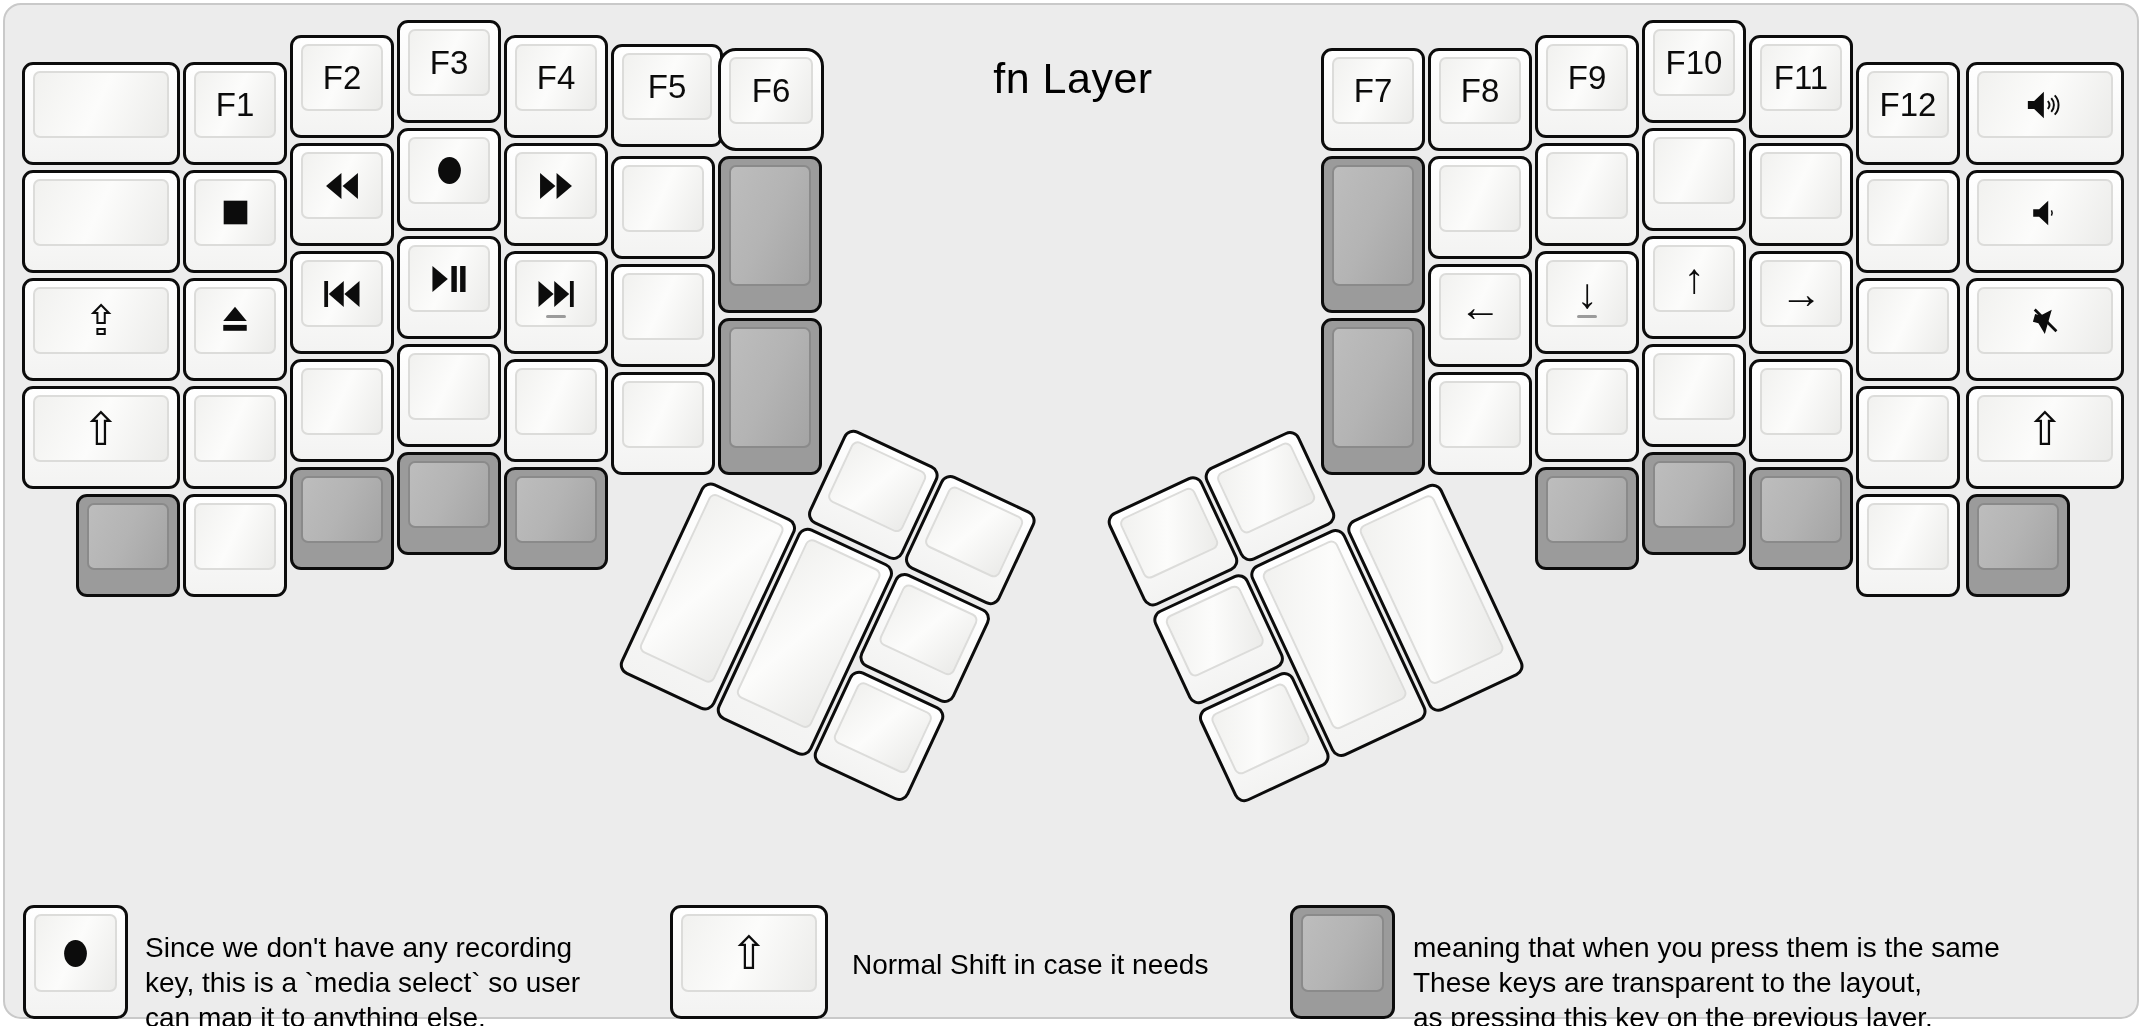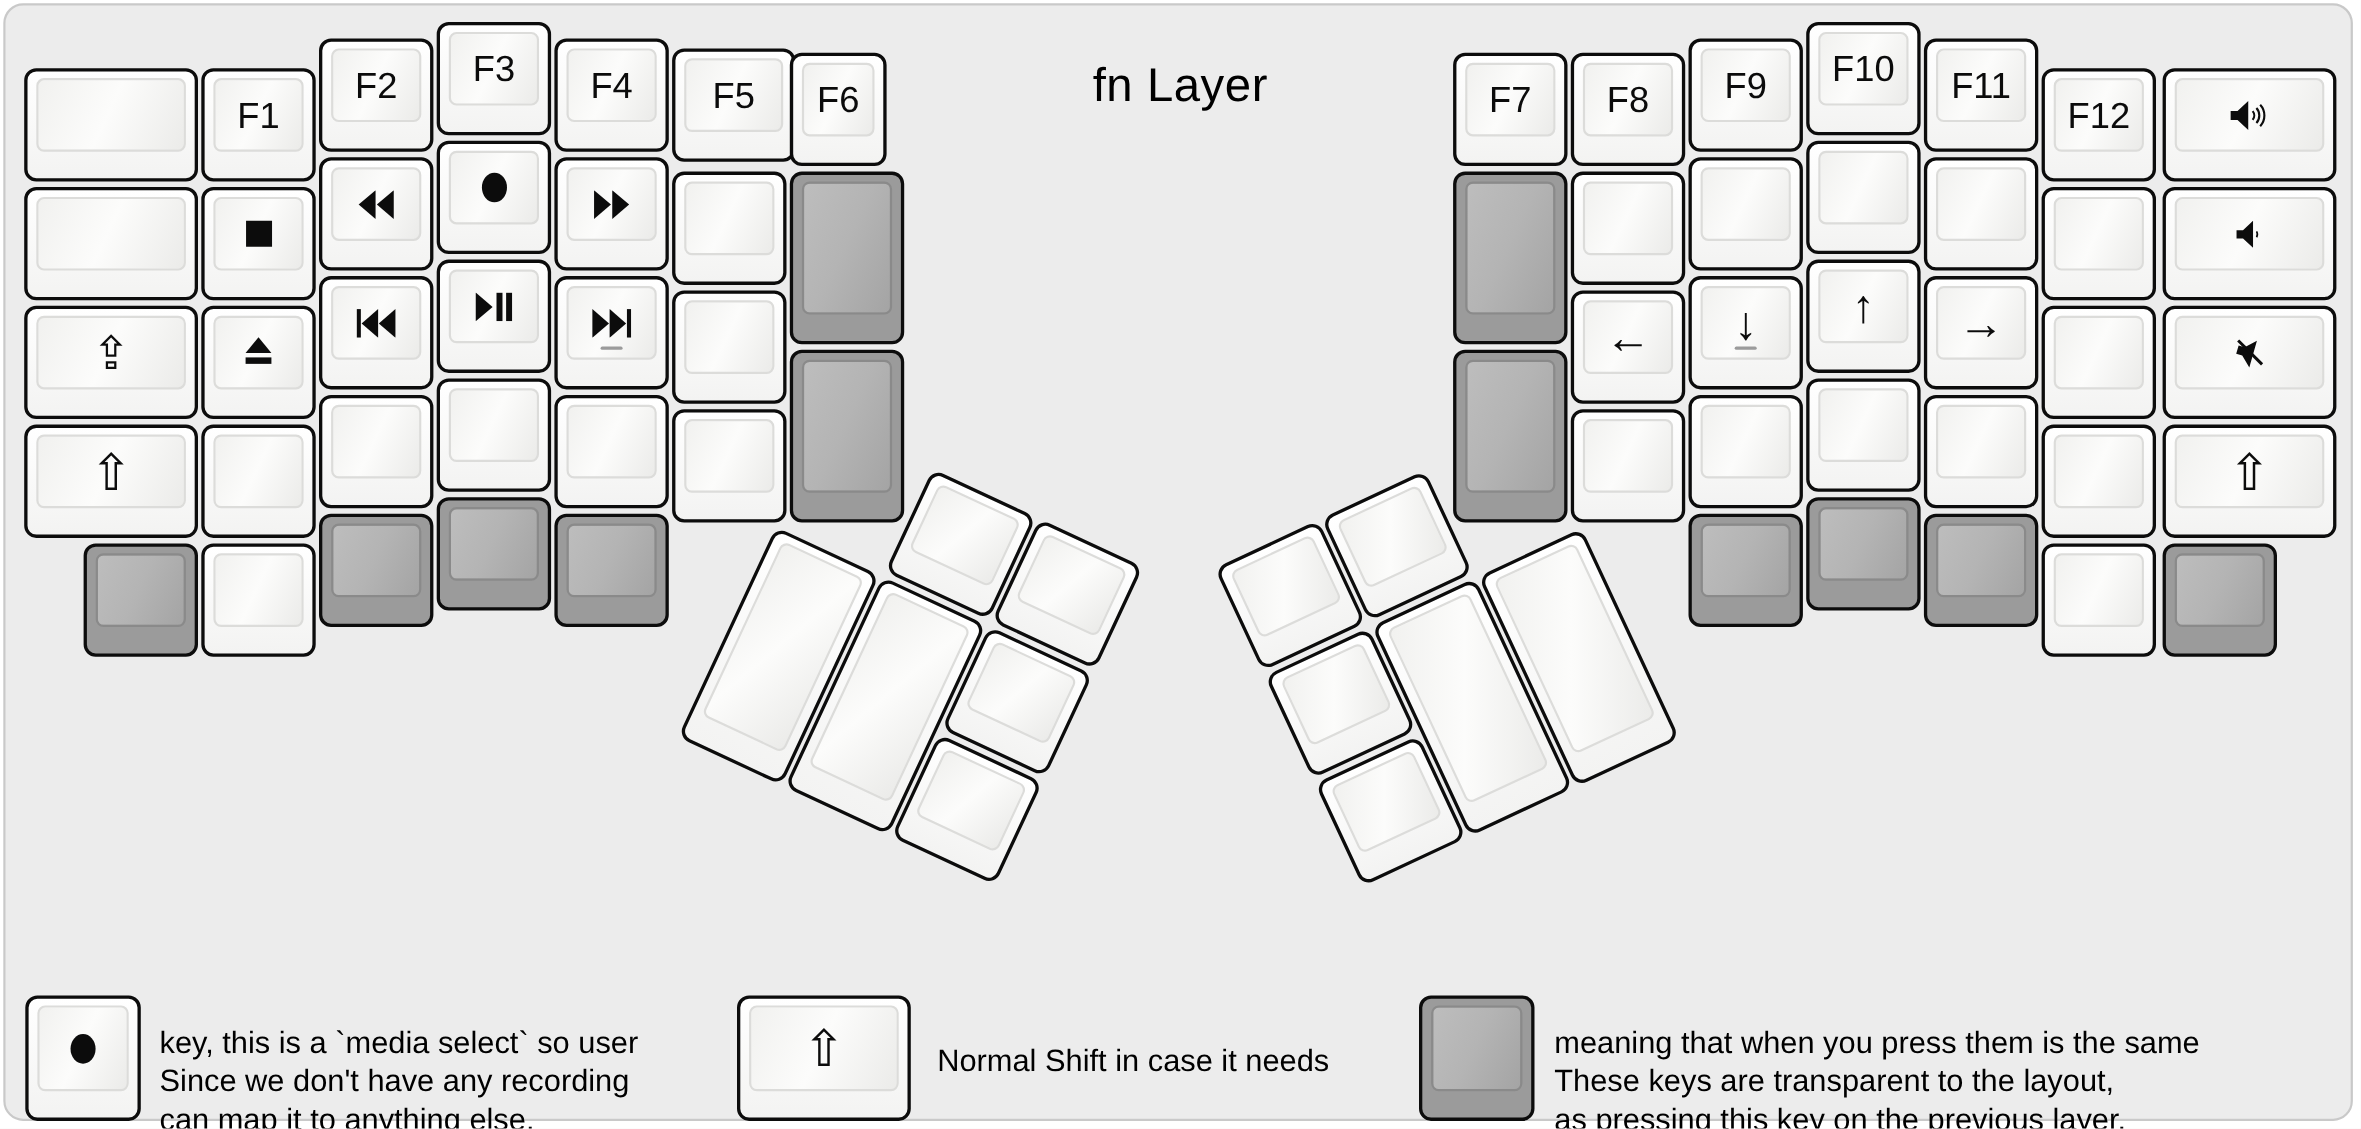--- a/index.html
+++ b/index.html
@@ -176,21 +176,21 @@
       </div>
       <div class="key" style="left: 611px; top: 156px; width: 104px; height: 103px;">
         <div class="face"></div>
       </div>
       <div class="key" style="left: 611px; top: 264px; width: 104px; height: 103px;">
         <div class="face"></div>
       </div>
       <div class="key" style="left: 611px; top: 372px; width: 104px; height: 103px;">
         <div class="face"></div>
       </div>
-      <div class="key" style="left: 718px; top: 48px; width: 88px; height: 103px;">
+      <div class="key" style="left: 718px; top: 48px; width: 106px; height: 103px; border-radius: 18px;">
         <div class="face">
           <span class="klabel">F6</span>
         </div>
       </div>
       <div class="key gray" style="left: 718px; top: 156px; width: 104px; height: 157px;">
         <div class="face"></div>
       </div>
       <div class="key gray" style="left: 718px; top: 318px; width: 104px; height: 157px;">
         <div class="face"></div>
       </div>
@@ -406,22 +406,22 @@
         <div class="face">
           <span class="kglyph" style="font-size: 46px;">⇧</span>
         </div>
       </div>
       <div class="key gray" style="left: 1290px; top: 905px; width: 105px; height: 114px;">
         <div class="face"></div>
       </div>
     </div>
 
   <div class="legend-text lt1">
+    <div>Since we don't have any recording</div>
     <div>key, this is a `media select` so user</div>
-    <div>Since we don't have any recording</div>
     <div>can map it to anything else.</div>
   </div>
   <div class="legend-text lt2">
     <div>Normal Shift in case it needs</div>
     <div></div>
   </div>
   <div class="legend-text lt3">
     <div>meaning that when you press them is the same</div>
     <div>These keys are transparent to the layout,</div>
     <div>as pressing this key on the previous layer.</div>

